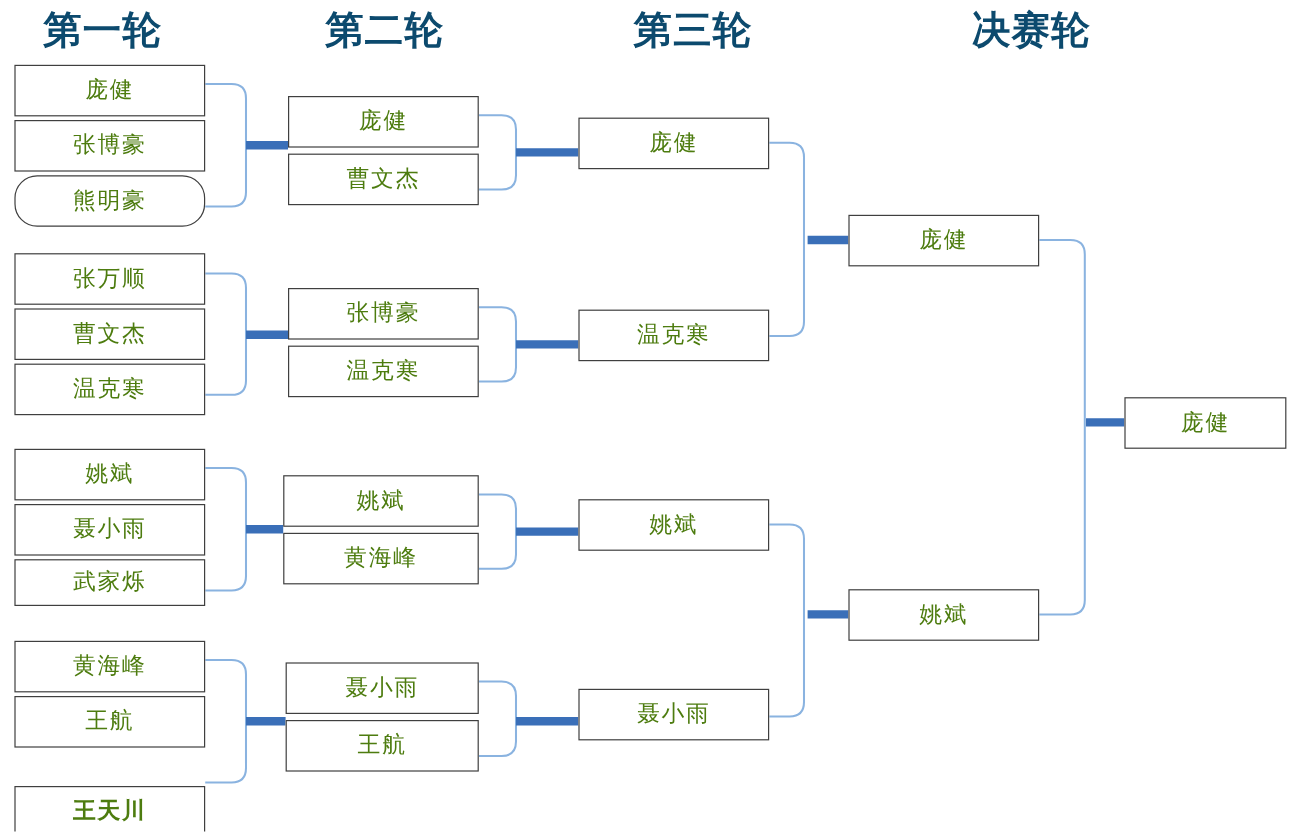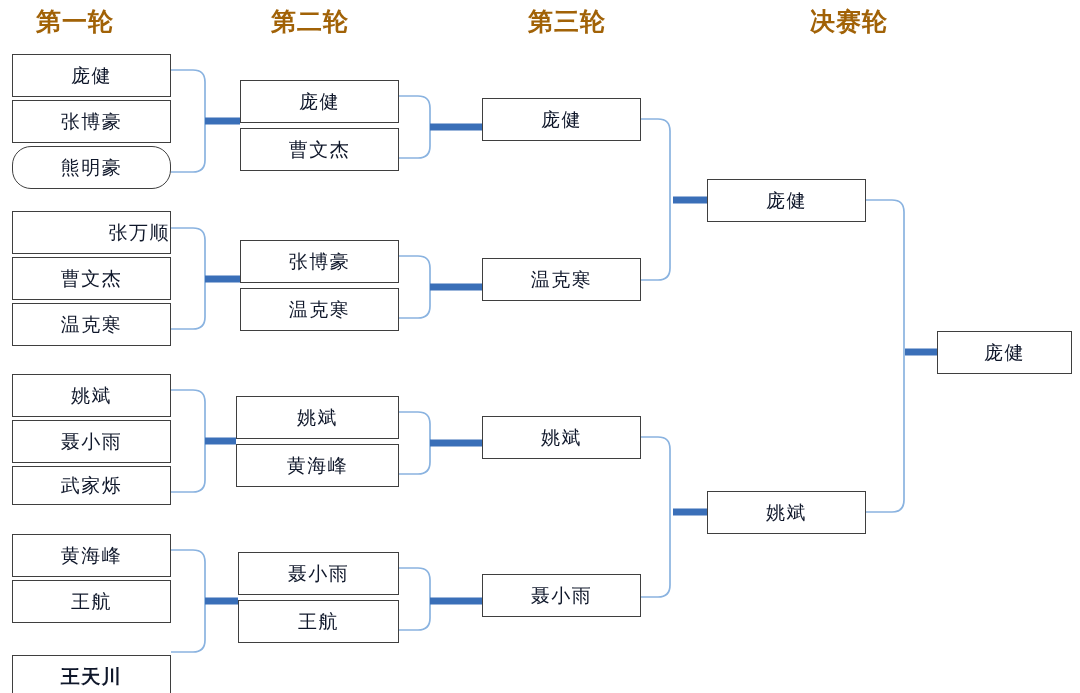--- a/index.html
+++ b/index.html
@@ -14,37 +14,37 @@
     position: relative;
     overflow: hidden;
   }
   #bracket-root {
     position: relative;
     width: 1080px;
     height: 693px;
   }
   .round-header {
     position: absolute;
-    color: #a16207;
-    font-size: 25px;
+    color: #0c4a6e;
+    font-size: 32px;
     font-weight: bold;
     font-family: "Liberation Serif", "DejaVu Serif", serif;
     letter-spacing: 1px;
     white-space: nowrap;
     line-height: 1;
   }
   .slot {
     position: absolute;
     box-sizing: border-box;
     border: 1.6px solid #3f3f3f;
     background: #ffffff;
     display: flex;
     align-items: center;
     justify-content: center;
-    color: #0f172a;
+    color: #4d7c0f;
     font-size: 19px;
     font-family: "Liberation Serif", "DejaVu Serif", serif;
     letter-spacing: 1.5px;
     z-index: 3;
   }
   .slot-label {
     display: block;
     line-height: 1;
     padding-bottom: 1px;
   }
@@ -107,21 +107,21 @@
   <div id="slots-layer">
       <div class="slot" style="left: 12px; top: 54px; width: 159px; height: 43px;">
         <span class="slot-label">庞健</span>
       </div>
       <div class="slot" style="left: 12px; top: 100px; width: 159px; height: 43px;">
         <span class="slot-label">张博豪</span>
       </div>
       <div class="slot" style="left: 12px; top: 146px; width: 159px; height: 43px; border-radius: 19px;">
         <span class="slot-label">熊明豪</span>
       </div>
-      <div class="slot" style="left: 12px; top: 211px; width: 159px; height: 43px; justify-content: flex-end;">
+      <div class="slot" style="left: 12px; top: 211px; width: 159px; height: 43px;">
         <span class="slot-label">张万顺</span>
       </div>
       <div class="slot" style="left: 12px; top: 257px; width: 159px; height: 43px;">
         <span class="slot-label">曹文杰</span>
       </div>
       <div class="slot" style="left: 12px; top: 303px; width: 159px; height: 43px;">
         <span class="slot-label">温克寒</span>
       </div>
       <div class="slot" style="left: 12px; top: 374px; width: 159px; height: 43px;">
         <span class="slot-label">姚斌</span>

